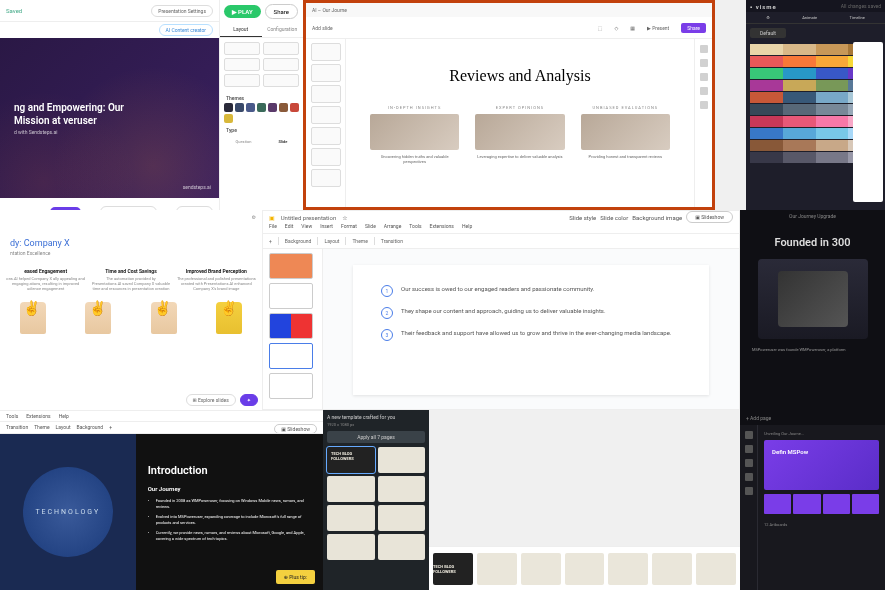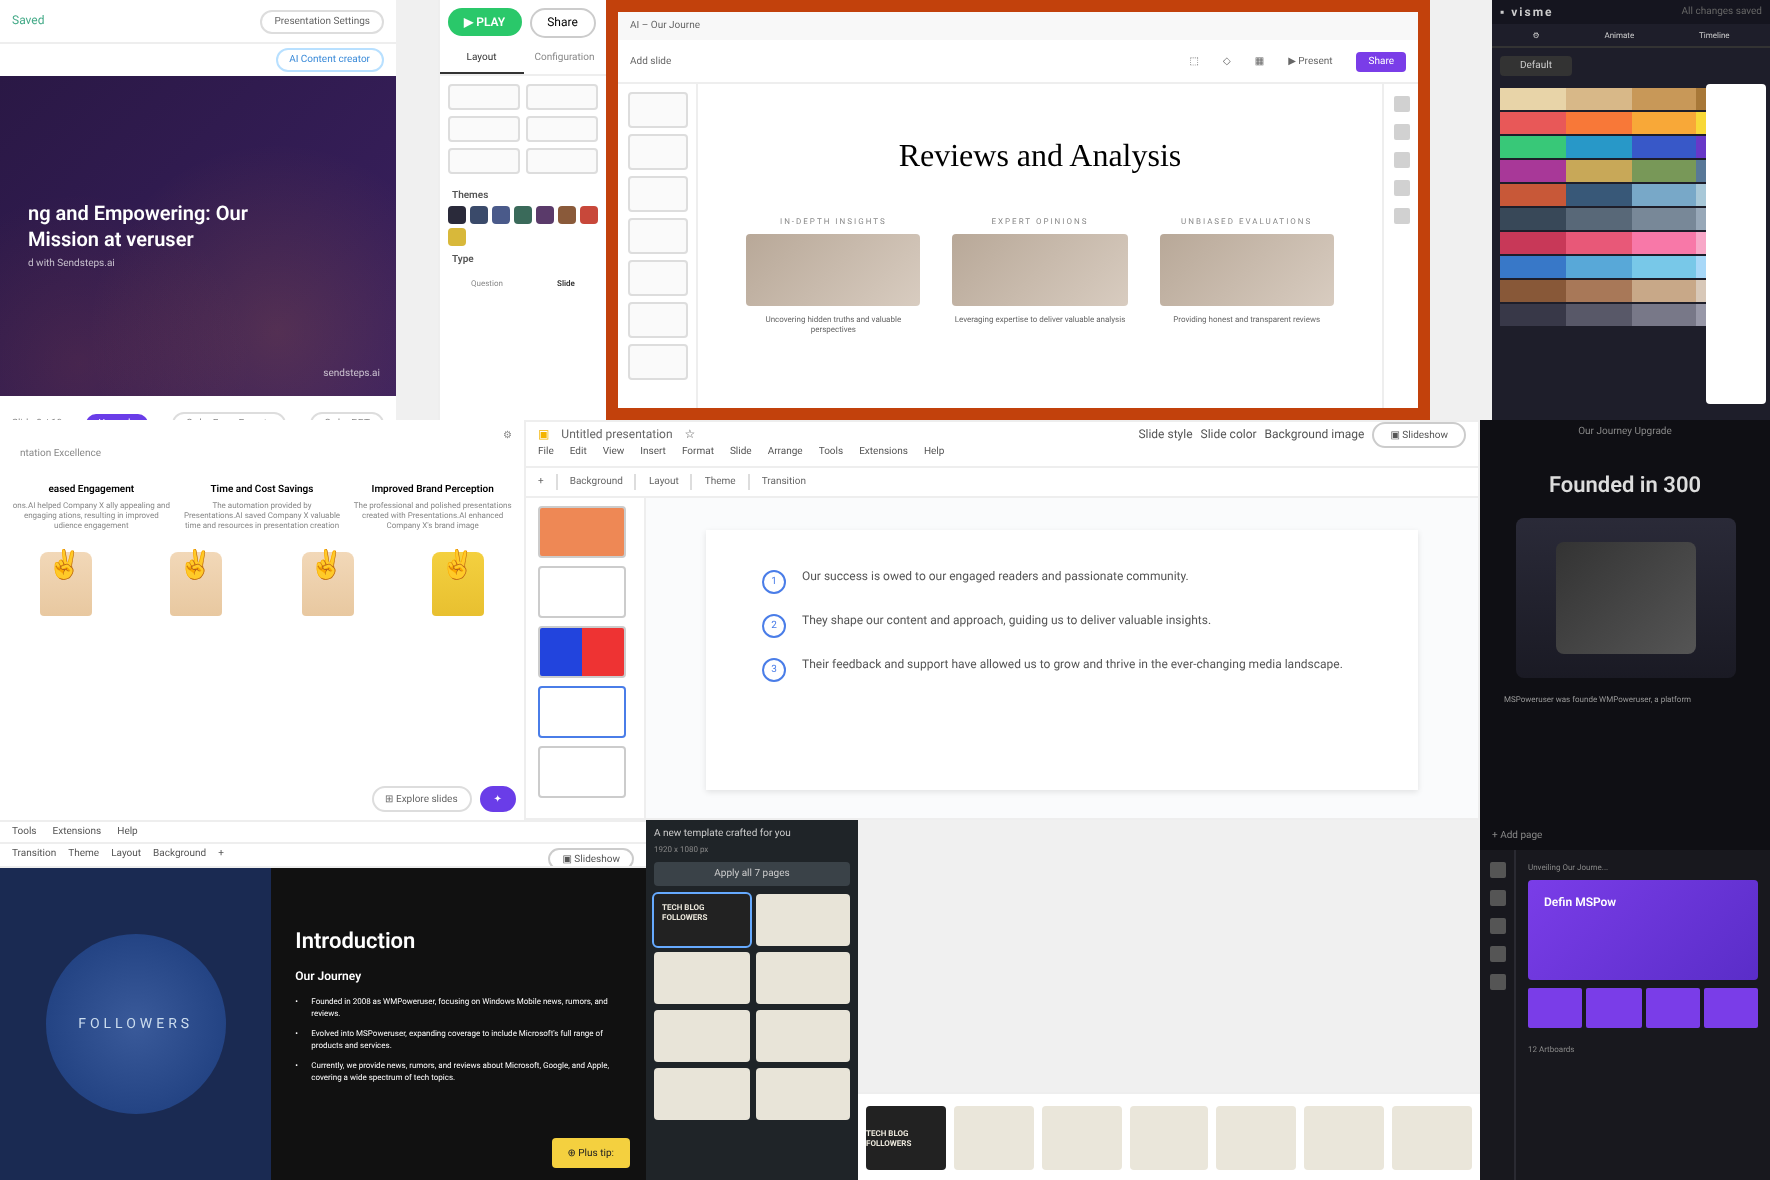--- a/index.html
+++ b/index.html
@@ -1,20 +1,20 @@
 <!DOCTYPE html>
 <html><head>
 <meta charset="utf-8">
 <style>
 *{margin:0;padding:0;box-sizing:border-box;font-family:-apple-system,BlinkMacSystemFont,"Segoe UI",Roboto,sans-serif}
 body{width:885px;height:590px;overflow:hidden;background:#f0f0f0;position:relative;font-size:7px}
 .panel{position:absolute;background:#fff;overflow:hidden}
 
 
-.p1{left:0;top:0;width:198px;height:210px}
+.p1{left:0;top:0;width:219px;height:210px}
 .p1-top{height:22px;display:flex;align-items:center;justify-content:space-between;padding:0 6px;border-bottom:1px solid #eee}
 .p1-saved{color:#4a8;font-size:6px}
 .p1-btns{display:flex;gap:4px}
 .p1-btn{padding:2px 6px;font-size:5px;border:1px solid #ddd;border-radius:8px;color:#666}
 .p1-slide{height:160px;background:linear-gradient(135deg,#2a1845,#3a2060);position:relative;display:flex;flex-direction:column;justify-content:center;padding:14px;color:#fff}
 .p1-slide::after{content:"";position:absolute;inset:0;background:radial-gradient(circle at 70% 80%,rgba(255,150,50,.15),transparent 50%),radial-gradient(circle at 20% 90%,rgba(255,120,40,.1),transparent 40%)}
 .p1-title{font-size:10px;font-weight:600;max-width:140px;line-height:1.3;position:relative;z-index:1}
 .p1-sub{font-size:5px;opacity:.7;margin-top:2px;position:relative;z-index:1}
 .p1-logo{position:absolute;bottom:8px;right:8px;font-size:5px;opacity:.7;z-index:1}
 .p1-foot{height:28px;display:flex;align-items:center;padding:0 6px;justify-content:space-between;font-size:5px;color:#888;gap:4px}
@@ -30,21 +30,21 @@
 .p2-tab{flex:1;text-align:center;padding:4px 0;color:#888}
 .p2-tab.active{color:#333;border-bottom:1px solid #333}
 .p2-grid{display:grid;grid-template-columns:1fr 1fr;gap:3px;padding:4px}
 .p2-cell{height:13px;border:1px solid #ddd;border-radius:2px;background:#fafafa}
 .p2-heading{font-size:5px;padding:4px 6px 2px;color:#555;font-weight:600}
 .p2-swatches{display:flex;flex-wrap:wrap;gap:2px;padding:0 4px}
 .swatch{width:9px;height:9px;border-radius:2px}
 .p2-type{display:flex;justify-content:space-around;padding:4px 2px;font-size:4px;color:#888}
 
 
-.p3{left:303px;top:0;width:412px;height:210px;border:6px solid #c2410c}
+.p3{left:303px;top:0;width:412px;height:210px;border:3px solid #c2410c}
 .p3-bar{height:14px;background:#f8f8f8;display:flex;align-items:center;padding:0 6px;gap:10px;font-size:5px;color:#666}
 .p3-tb{height:22px;border-bottom:1px solid #eee;display:flex;align-items:center;justify-content:space-between;padding:0 6px;font-size:5px;color:#666}
 .p3-icons{display:flex;gap:8px}
 .p3-body{display:flex;height:174px}
 .p3-thumbs{width:40px;border-right:1px solid #eee;padding:4px;display:flex;flex-direction:column;gap:3px;align-items:center;overflow:hidden}
 .p3-thumb{width:30px;height:18px;border:1px solid #ddd;border-radius:2px;background:#fafafa}
 .p3-canvas{flex:1;padding:12px 24px;position:relative}
 .p3-title{font-family:Georgia,serif;font-size:16px;text-align:center;margin:16px 0 20px}
 .p3-cols{display:flex;gap:16px}
 .p3-col{flex:1;text-align:center}
@@ -343,20 +343,21 @@
         <span style="background: rgb(152, 152, 168);"></span>
       </div>
     </div>
   <div class="p4-canvas"></div>
 </div>
 
 <div class="panel p5">
   <div class="p5-bar">
     <span>⚙</span>
   </div>
+  <div class="p5-title">dy: Company X</div>
   <div class="p5-sub">ntation Excellence</div>
   <div class="p5-cols" id="p5-cols">
       <div class="p5-col">
         <div class="p5-h">eased Engagement</div>
         <div class="p5-t">ons.AI helped Company X ally appealing and engaging ations, resulting in improved udience engagement</div>
       </div>
       <div class="p5-col">
         <div class="p5-h">Time and Cost Savings</div>
         <div class="p5-t">The automation provided by Presentations.AI saved Company X valuable time and resources in presentation creation</div>
       </div>
@@ -460,21 +461,21 @@
       <span>Theme</span>
       <span>Layout</span>
       <span>Background</span>
       <span>+</span>
     <span style="margin-left:auto;border:1px solid #ccc;border-radius:8px;padding:1px 6px">▣ <span>Slideshow</span></span>
   </div>
 </div>
 
 <div class="panel p9">
   <div class="p9-left">
-    <div class="p9-tech">FOLLOWERS</div>
+    <div class="p9-tech">TECHNOLOGY</div>
   </div>
   <div class="p9-right">
     <div class="p9-h">Introduction</div>
     <div class="p9-sub">Our Journey</div>
     <div id="p9-bullets">
         <div class="p9-li">Founded in 2008 as WMPoweruser, focusing on Windows Mobile news, rumors, and reviews.</div>
         <div class="p9-li">Evolved into MSPoweruser, expanding coverage to include Microsoft's full range of products and services.</div>
         <div class="p9-li">Currently, we provide news, rumors, and reviews about Microsoft, Google, and Apple, covering a wide spectrum of tech topics.</div>
       </div>
     <div class="p9-tip">⊕ <span>Plus tip:</span></div>

